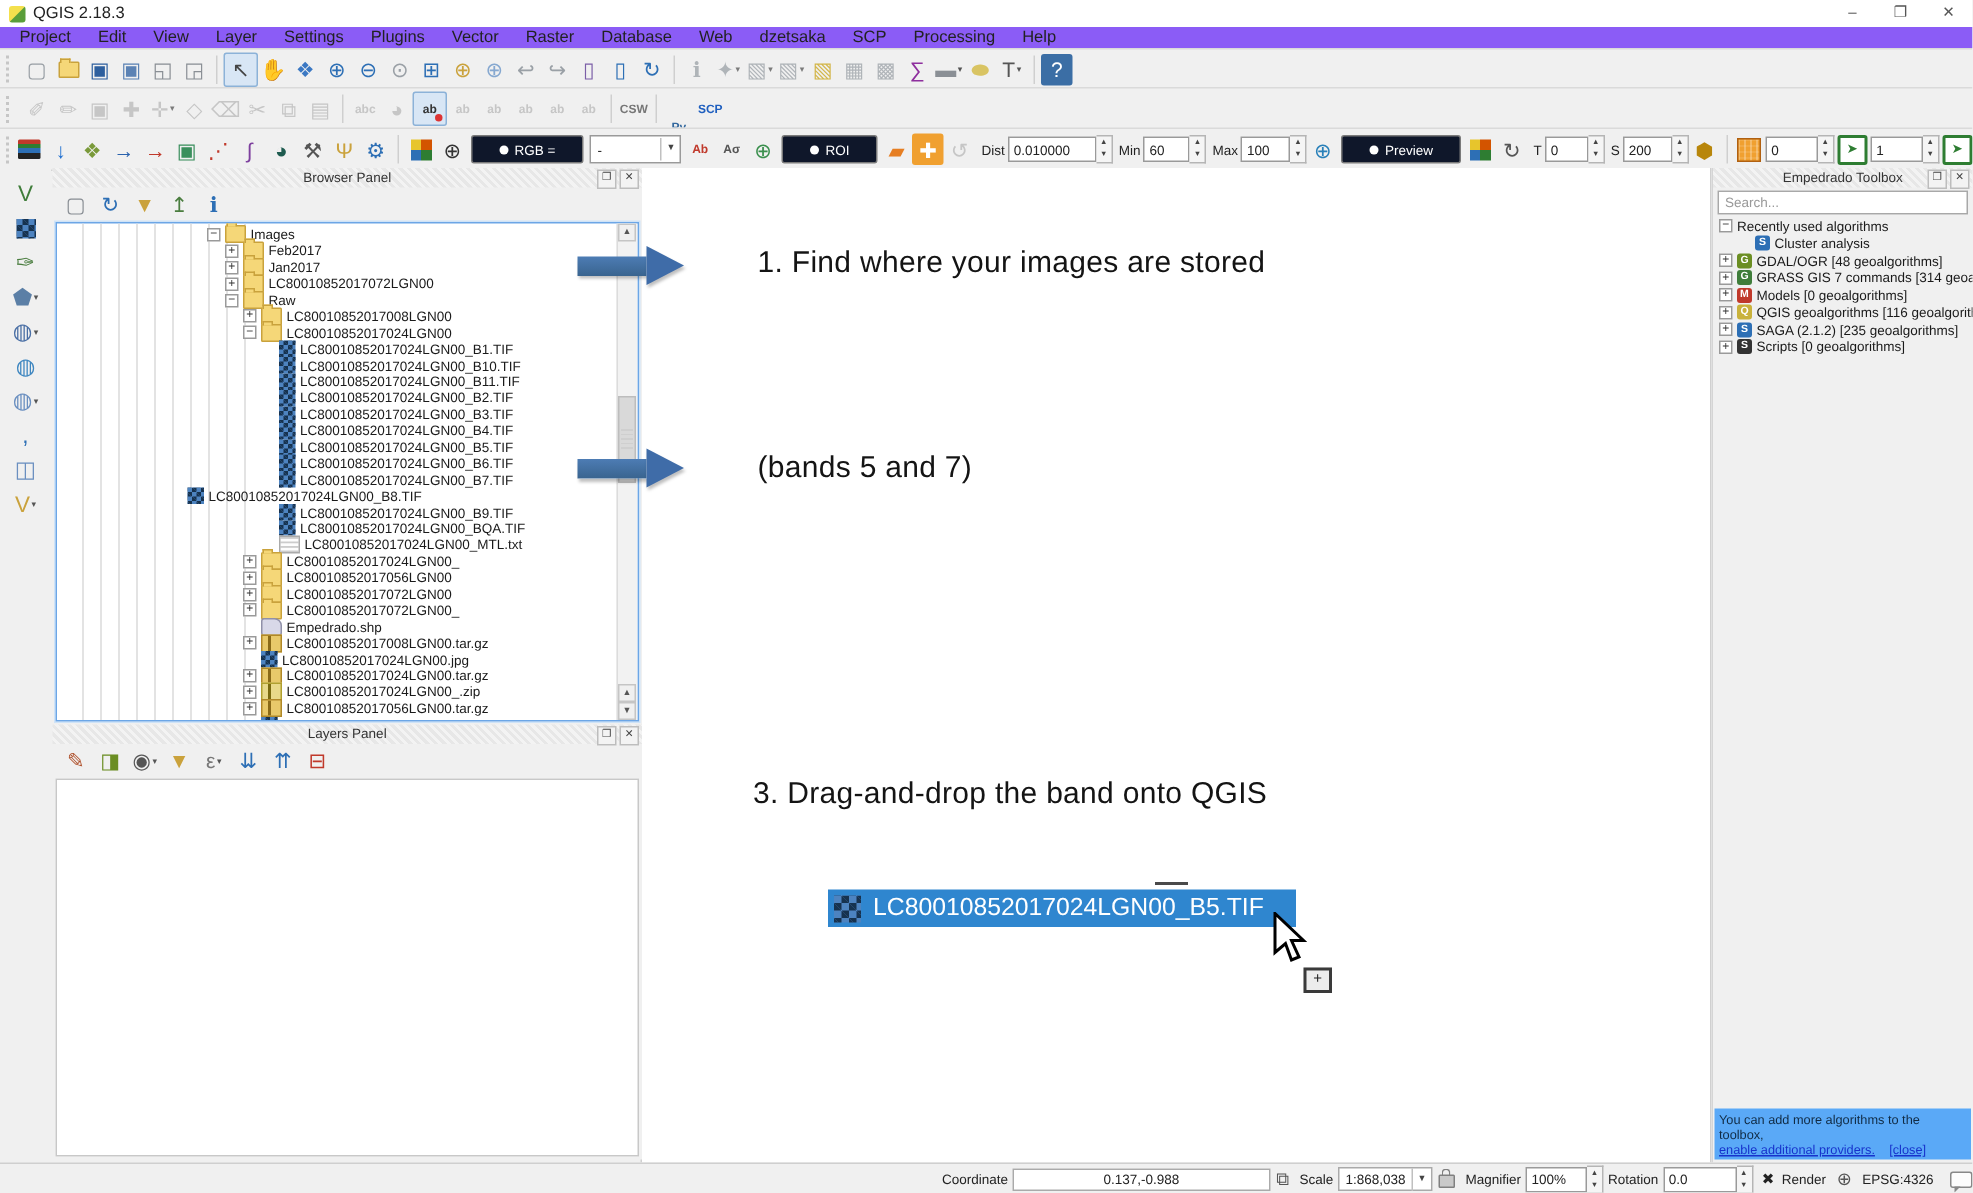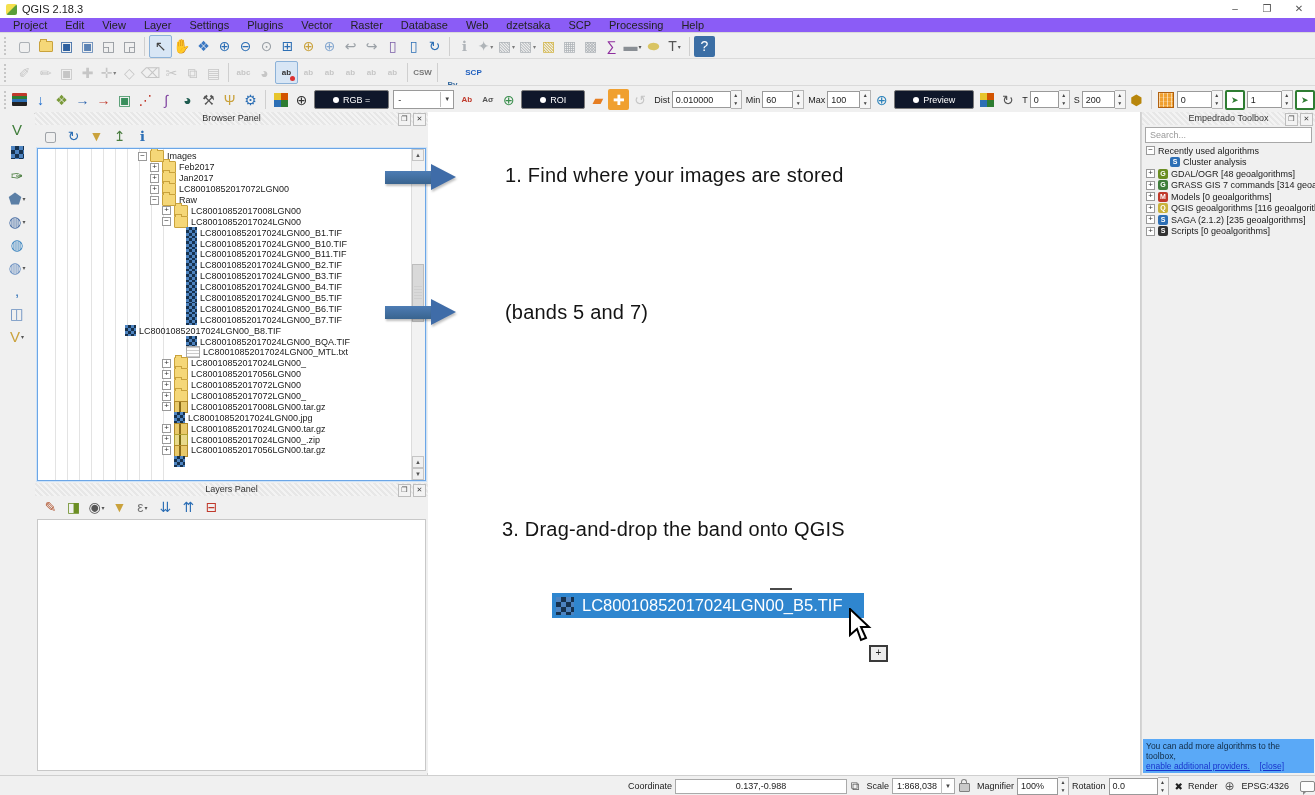--- a/index.html
+++ b/index.html
@@ -609,20 +609,25 @@
           <span class="tl">LC80010852017024LGN00_B7.TIF</span>
         </div>
         <div class="trow" style="padding-left: 75px;">
           <span class="expspace"></span>
           <span class="ki k-checker"></span>
           <span class="tl">LC80010852017024LGN00_B8.TIF</span>
         </div>
         <div class="trow" style="padding-left: 136px;">
           <span class="expspace"></span>
           <span class="ki k-checker"></span>
+          <span class="tl">LC80010852017024LGN00_B9.TIF</span>
+        </div>
+        <div class="trow" style="padding-left: 136px;">
+          <span class="expspace"></span>
+          <span class="ki k-checker"></span>
           <span class="tl">LC80010852017024LGN00_BQA.TIF</span>
         </div>
         <div class="trow" style="padding-left: 136px;">
           <span class="expspace"></span>
           <span class="ki k-text"></span>
           <span class="tl">LC80010852017024LGN00_MTL.txt</span>
         </div>
         <div class="trow" style="padding-left: 124px;">
           <span class="exp">+</span>
           <span class="ki k-folder"></span>
@@ -635,20 +640,25 @@
         </div>
         <div class="trow" style="padding-left: 124px;">
           <span class="exp">+</span>
           <span class="ki k-folder"></span>
           <span class="tl">LC80010852017072LGN00</span>
         </div>
         <div class="trow" style="padding-left: 124px;">
           <span class="exp">+</span>
           <span class="ki k-folder"></span>
           <span class="tl">LC80010852017072LGN00_</span>
+        </div>
+        <div class="trow" style="padding-left: 124px;">
+          <span class="expspace"></span>
+          <span class="ki k-shp"></span>
+          <span class="tl">Empedrado.shp</span>
         </div>
         <div class="trow" style="padding-left: 124px;">
           <span class="exp">+</span>
           <span class="ki k-tgz"></span>
           <span class="tl">LC80010852017008LGN00.tar.gz</span>
         </div>
         <div class="trow" style="padding-left: 124px;">
           <span class="expspace"></span>
           <span class="ki k-checker"></span>
           <span class="tl">LC80010852017024LGN00.jpg</span>

